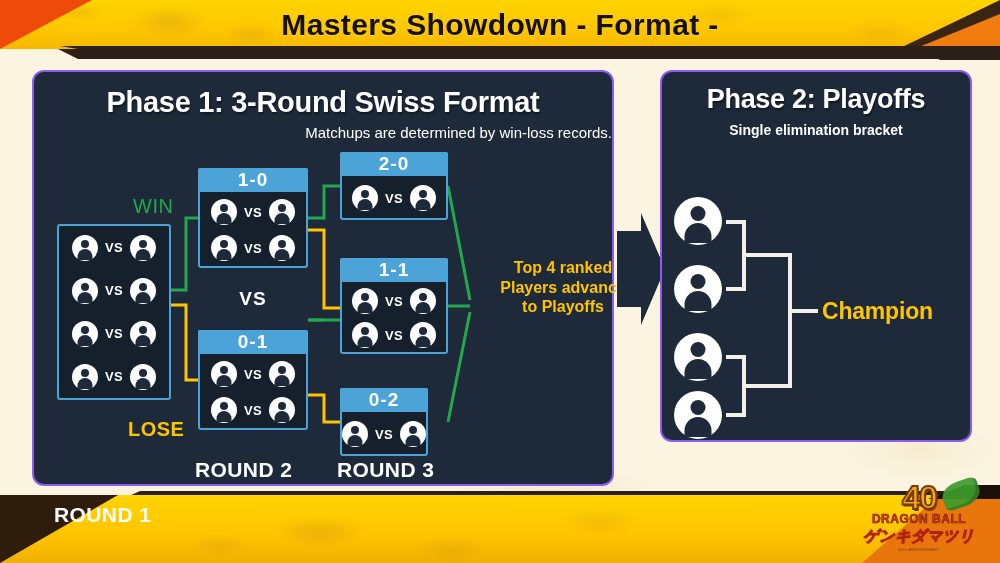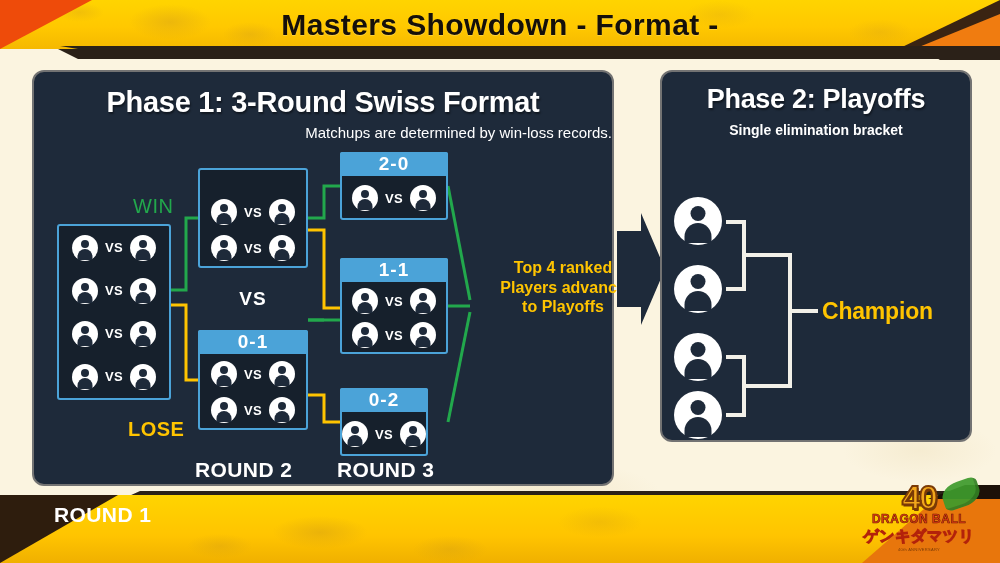--- a/index.html
+++ b/index.html
@@ -115,34 +115,34 @@
     font-size:34px; font-weight:bold; color:#F2A61C; line-height:.9;
     -webkit-text-stroke:2px #7A3A06; letter-spacing:-2px;
     text-shadow:1px 2px 0 #7A3A06;
   }
   .logo .db{
     font-size:12px; font-weight:bold; color:#E03B12; letter-spacing:.5px;
     -webkit-text-stroke:.6px #6A1A05; margin-top:-1px;
   }
   .logo .jp{
     font-size:15px; font-weight:bold; color:#FFE14A;
-    -webkit-text-stroke:1.2px #B3220A; letter-spacing:.5px; margin-top:1px;
+    -webkit-text-stroke:1.2px #B3220A; letter-spacing:.5px; margin-top:1px;font-style:italic;
   }
   .logo .tiny{ font-size:4px; color:#7A3A06; letter-spacing:.3px; margin-top:1px; }
   .logo .leaf{
     position:absolute; right:14px; top:10px; width:38px; height:26px;
     background:#3E9B2C; border-radius:50% 20% 50% 20%;
     transform:rotate(-18deg); opacity:.92;
     box-shadow:inset -3px -3px 0 rgba(0,0,0,.18);
   }
 
   
   .panel{
     position:absolute; background:#1E2A3A; border-radius:12px;
-    border:2px solid #737373;
+    border:2px solid #8b5cf6;
   }
   #phase1{ left:32px; top:70px; width:582px; height:416px; }
   #phase2{ left:660px; top:70px; width:312px; height:372px; }
 
   .panel-title{
     position:absolute; left:0; width:100%; text-align:center;
     color:#FFFFFF; font-weight:bold;
     text-shadow:1px 2px 2px rgba(0,0,0,.45);
   }
   #phase1 .panel-title{ top:14px; font-size:29px; letter-spacing:-.3px; }
@@ -315,20 +315,21 @@
         </div>
         <div class="mrow">
           <div class="avatar"></div>
           <span class="vs">VS</span>
           <div class="avatar"></div>
         </div>
       </div>
   </div>
 
   <div class="mbox" id="r2a">
+    <div class="mbox-head">1-0</div>
     <div class="mrows">
         <div class="mrow">
           <div class="avatar"></div>
           <span class="vs">VS</span>
           <div class="avatar"></div>
         </div>
         <div class="mrow">
           <div class="avatar"></div>
           <span class="vs">VS</span>
           <div class="avatar"></div>

